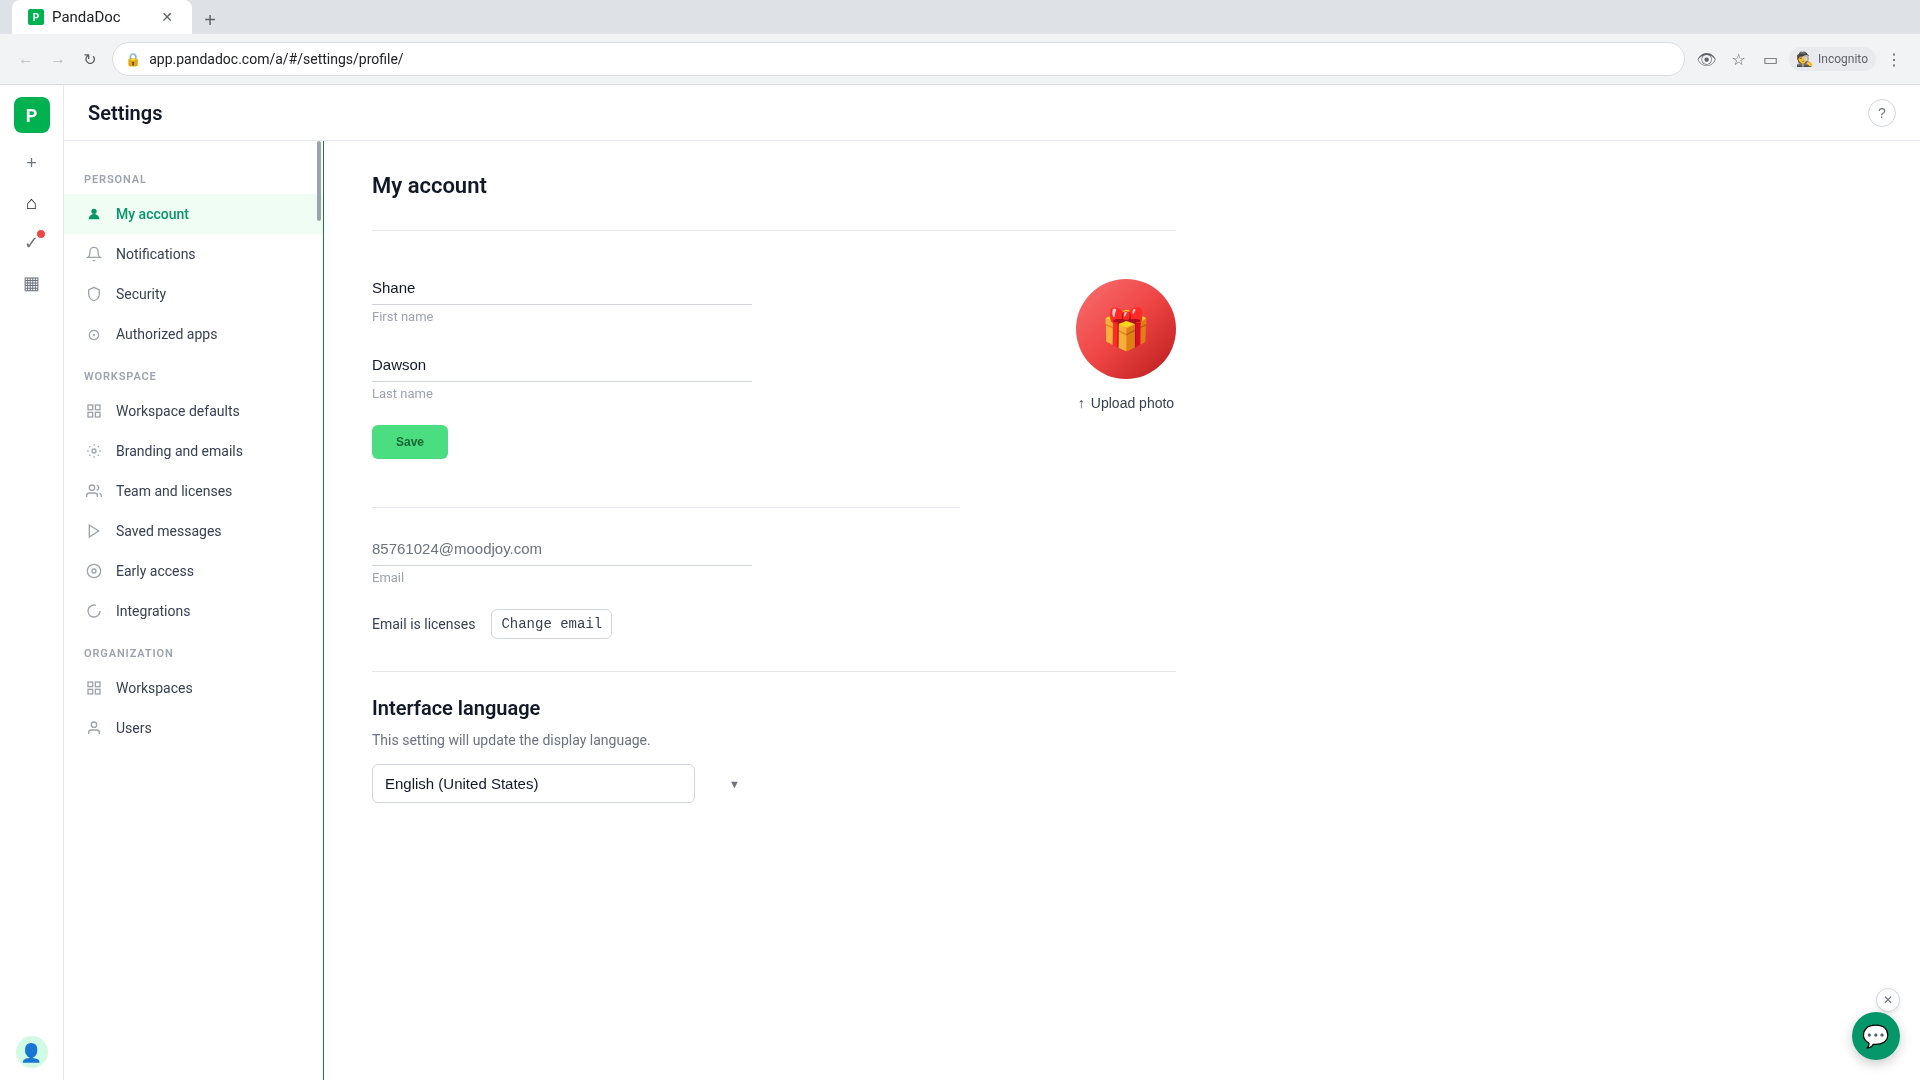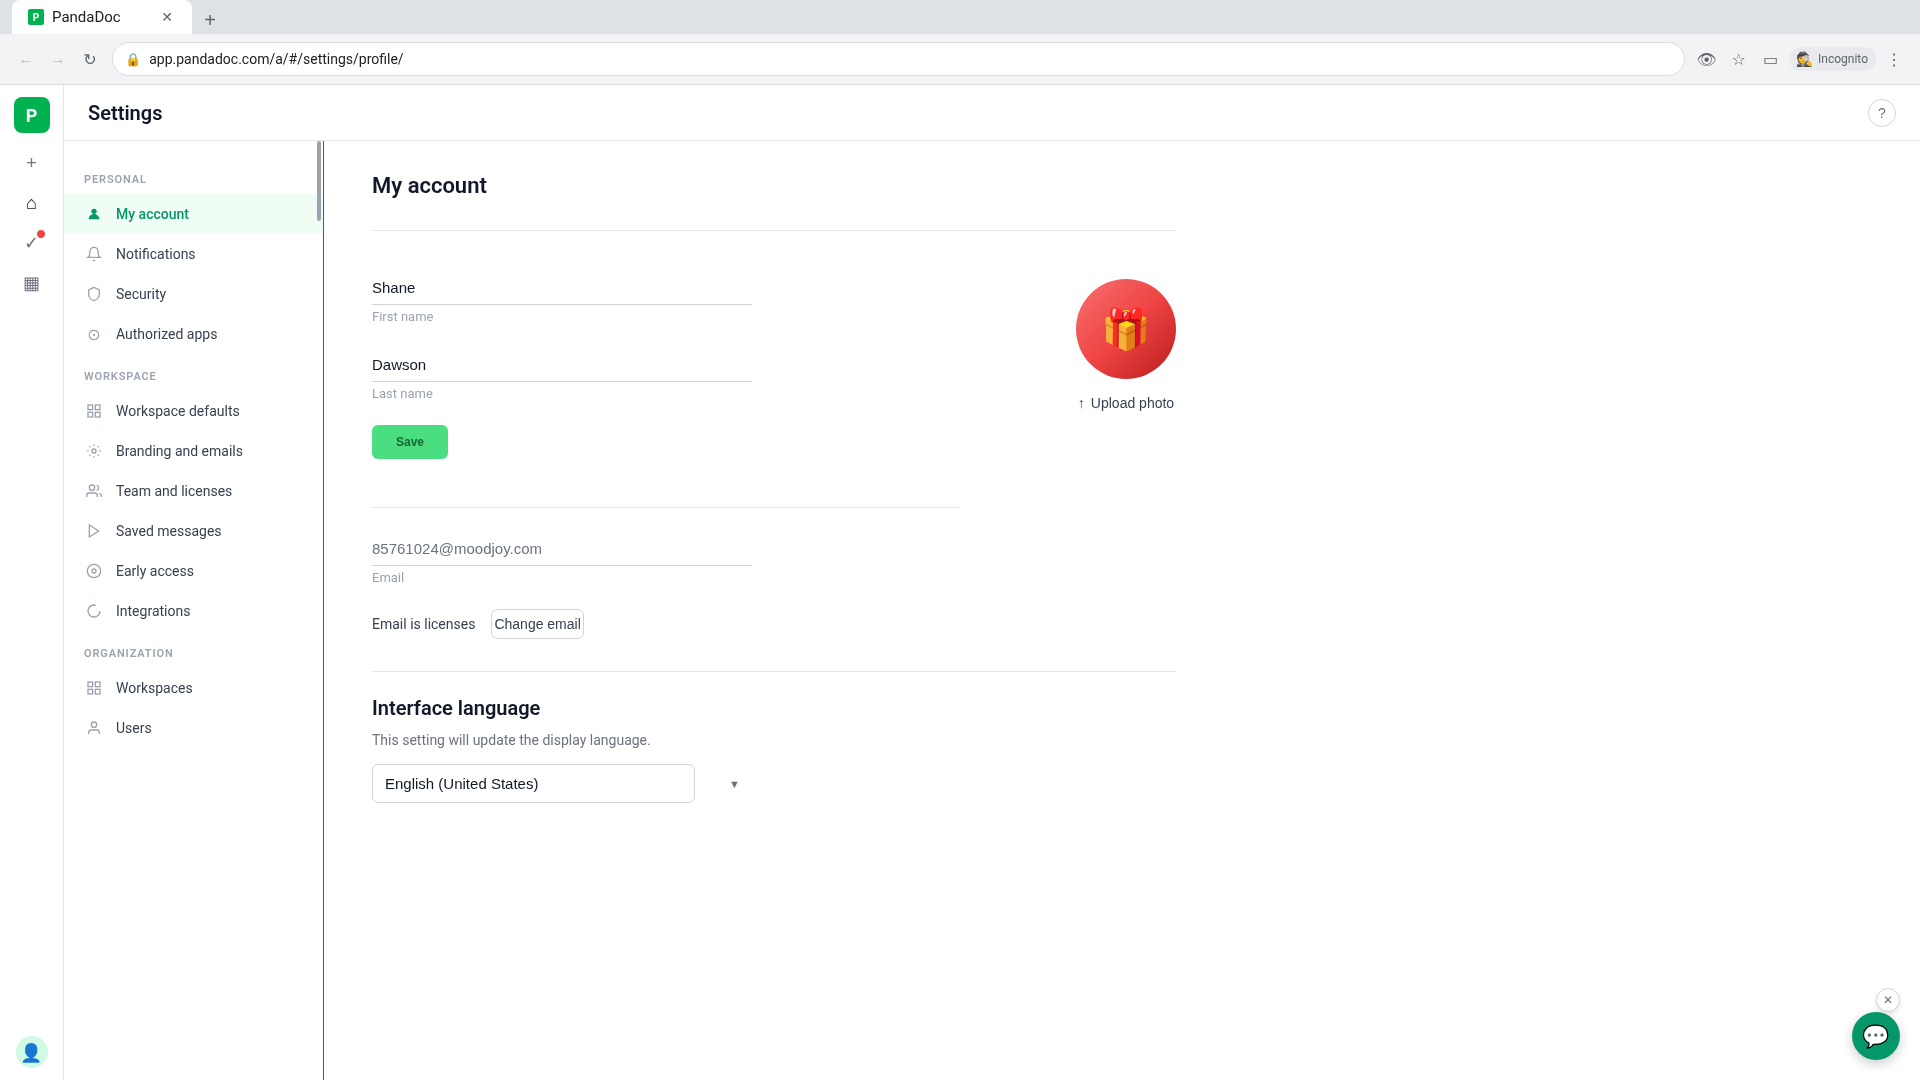--- a/index.html
+++ b/index.html
@@ -58,21 +58,21 @@
     .form-input { width: 380px; border: none; border-bottom: 1px solid #d1d5db; padding: 8px 0; font-size: 15px; color: #111827; background: transparent; outline: none; }
     .form-input.readonly { color: #6b7280; }
     .form-label { font-size: 13px; color: #9ca3af; margin-top: 4px; }
 
     
     .save-btn { background: #4ade80; color: #166534; border: none; padding: 10px 24px; border-radius: 6px; font-size: 12px; font-weight: 600; cursor: pointer; margin-bottom: 24px; }
 
     
     .email-status { display: flex; align-items: center; gap: 16px; margin-top: 8px; }
     .email-activated-text { font-size: 14px; color: #374151; }
-    .change-email-btn { border: 1px solid #d1d5db; background: #fff; padding: 6px 2px; border-radius: 6px; font-size: 14px; color: #374151; cursor: pointer; }
+    .change-email-btn { border: 1px solid #d1d5db; background: #fff; padding: 6px 9px; border-radius: 6px; font-size: 14px; color: #374151; cursor: pointer; font-family: Liberation Mono, monospace; }
     .profile-photo { width: 100px; height: 100px; border-radius: 50%; overflow: hidden; background: #d1d5db; }
     .upload-photo-btn { display: flex; align-items: center; gap: 6px; font-size: 14px; color: #374151; cursor: pointer; background: none; border: none; }
 
     
     .interface-section { margin-top: 32px; }
     .interface-section-title { font-size: 20px; font-weight: 600; color: #111827; margin-bottom: 12px; }
     .interface-description { font-size: 14px; color: #6b7280; margin-bottom: 16px; }
     .language-select { width: 323px; padding: 10px 12px; border: 1px solid #d1d5db; border-radius: 6px; font-size: 15px; color: #111827; background: #fff; appearance: none; cursor: pointer; }
     .select-wrapper { position: relative; width: 380px; }
     .select-wrapper::after { content: '▼'; position: absolute; right: 12px; top: 50%; transform: translateY(-50%); font-size: 11px; color: #6b7280; pointer-events: none; }

